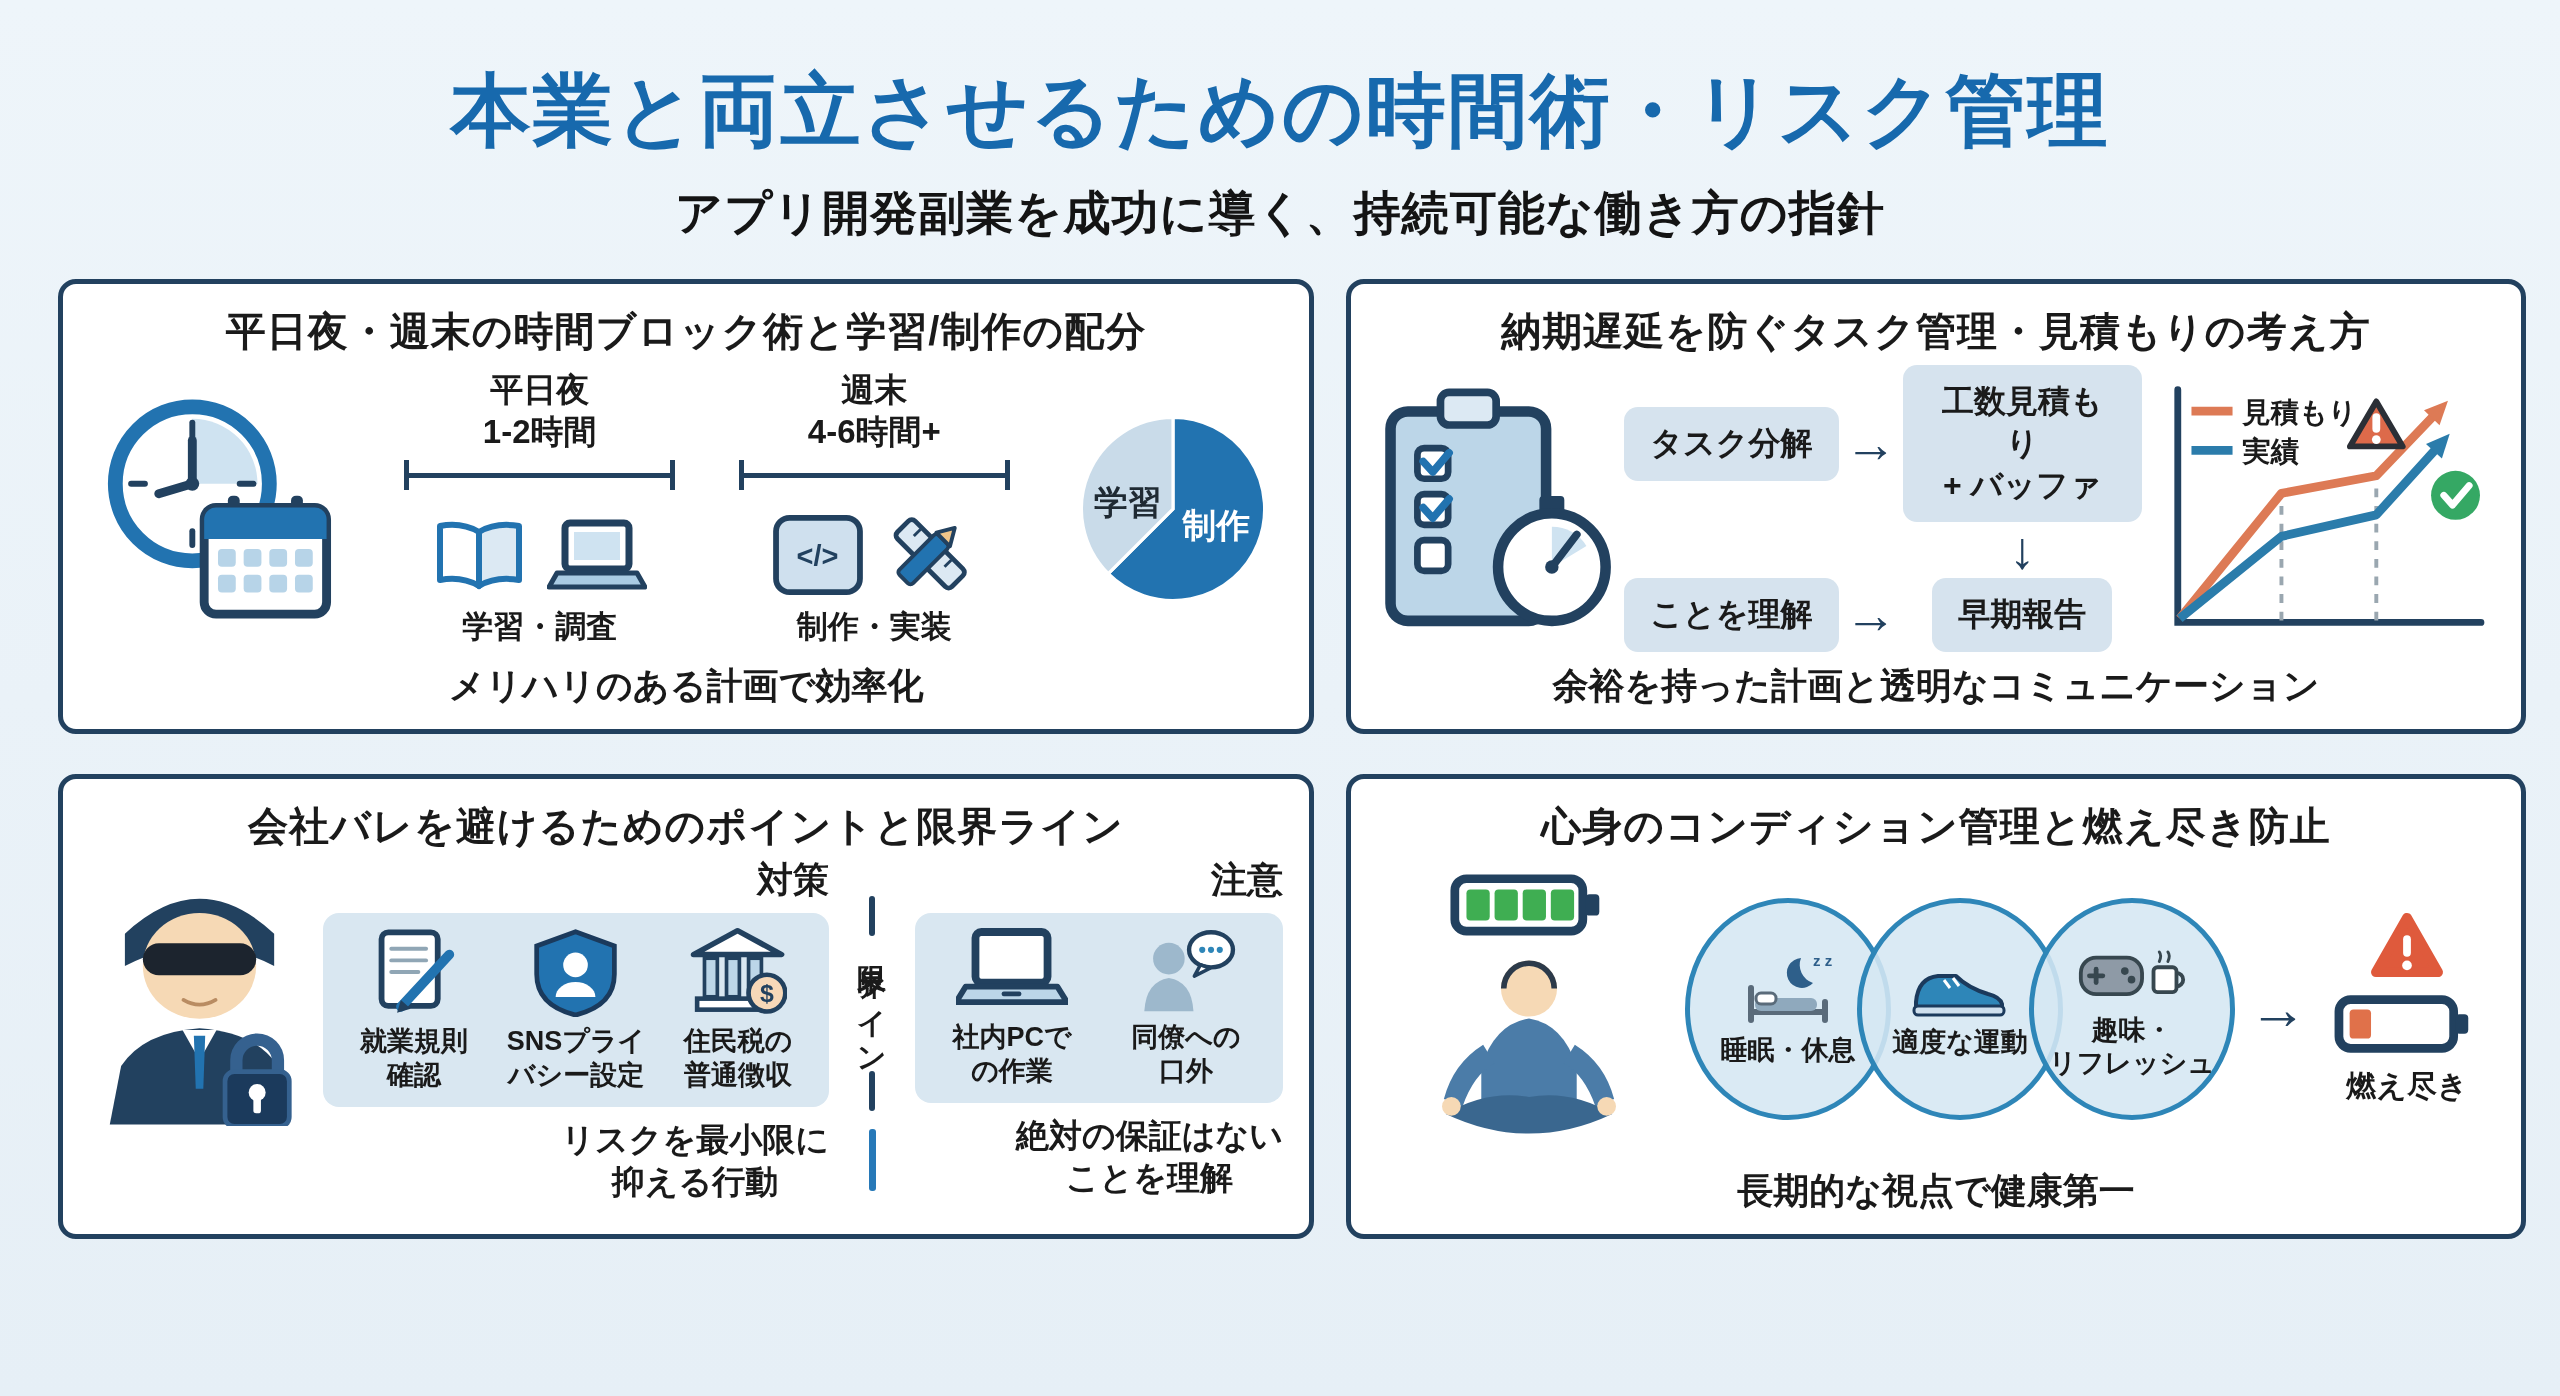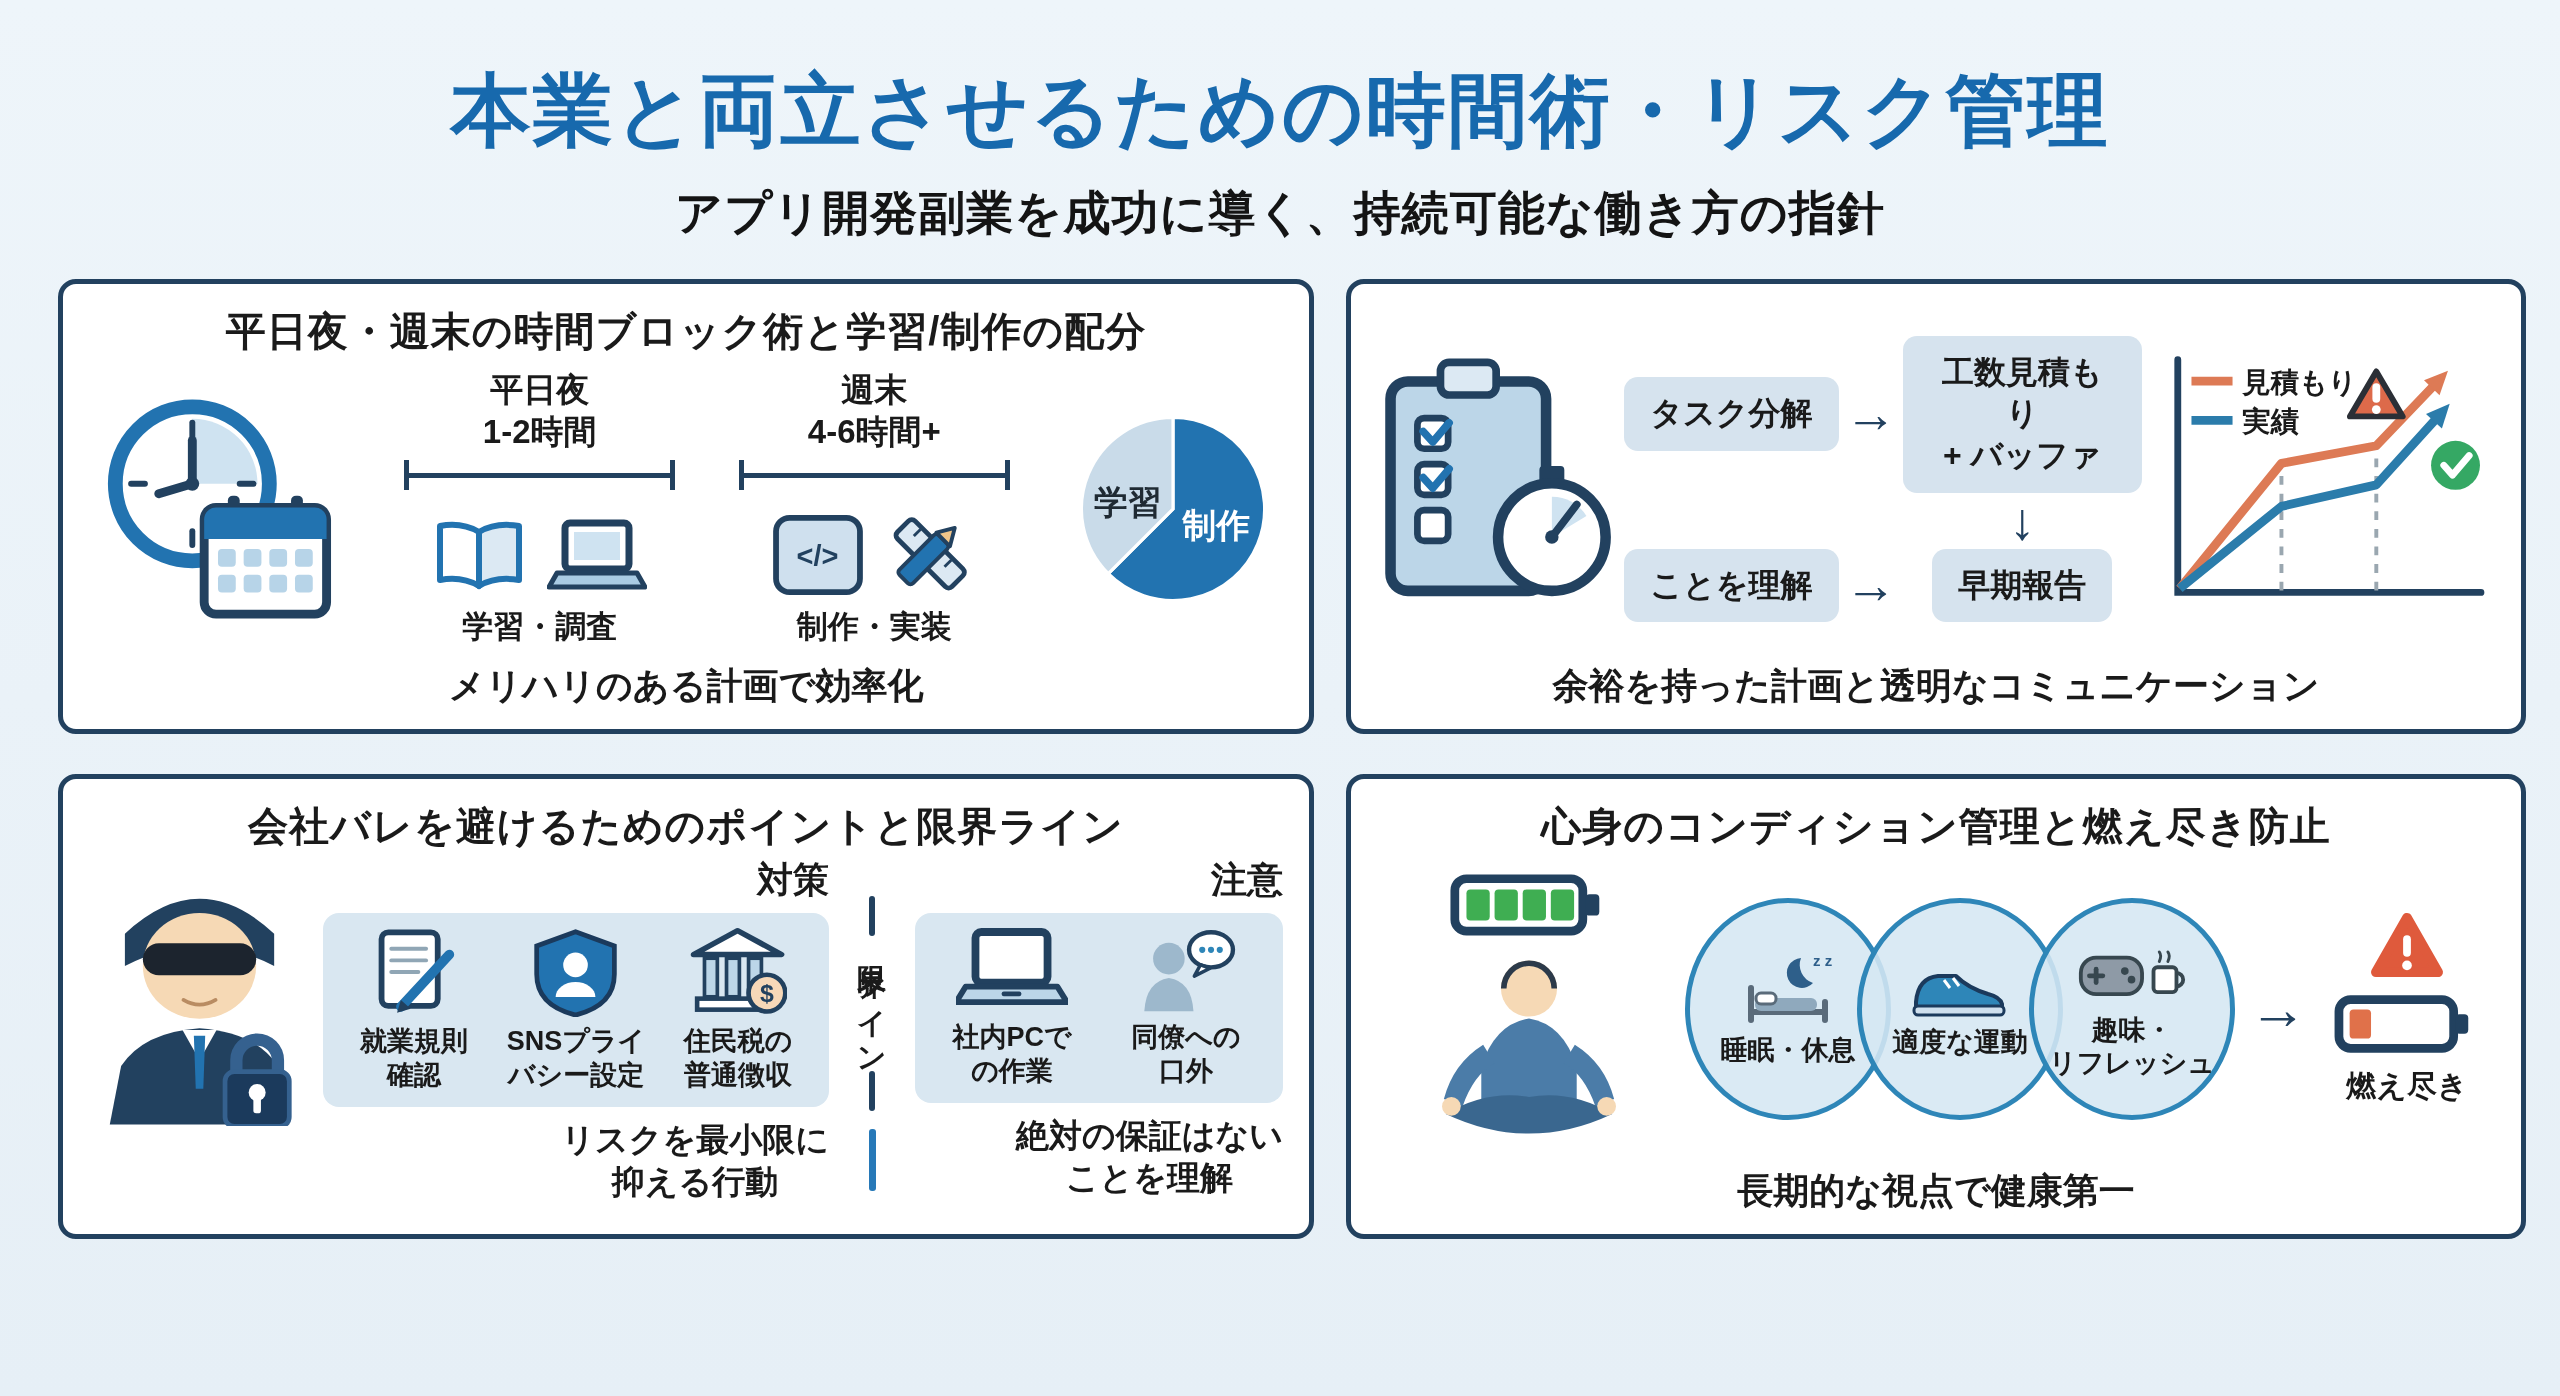--- a/index.html
+++ b/index.html
@@ -149,20 +149,21 @@
             <path d="M95,95 L33.5,156.5 A87,87 0 0 1 95,8 Z" fill="#c9dbe9" stroke="#fff" stroke-width="3"></path>
             <text x="52" y="100" font-size="32" font-weight="bold" fill="#1f2a33" text-anchor="middle">学習</text>
             <text x="136" y="122" font-size="32" font-weight="bold" fill="#ffffff" text-anchor="middle">制作</text>
           </svg>
         </div>
       </div>
       <div class="panel-footer">メリハリのある計画で効率化</div>
     </section>
 
     <section class="panel">
+      <h2 class="panel-title">納期遅延を防ぐタスク管理・見積もりの考え方</h2>
       <div class="p2-body">
 
         <svg width="238" height="248" viewBox="0 0 245 255">
           <rect x="12" y="26" width="162" height="218" rx="18" fill="#bcd6e8" stroke="#22415f" stroke-width="11"></rect>
           <rect x="64" y="6" width="58" height="34" rx="9" fill="#dce9f3" stroke="#22415f" stroke-width="8"></rect>
           <rect x="40" y="64" width="32" height="32" rx="7" fill="#fff" stroke="#22415f" stroke-width="7"></rect>
           <path d="M46,78 l10,11 l17,-20" stroke="#2273b0" stroke-width="8" fill="none" stroke-linecap="round" stroke-linejoin="round"></path>
           <rect x="40" y="112" width="32" height="32" rx="7" fill="#fff" stroke="#22415f" stroke-width="7"></rect>
           <path d="M46,126 l10,11 l17,-20" stroke="#2273b0" stroke-width="8" fill="none" stroke-linecap="round" stroke-linejoin="round"></path>
           <rect x="40" y="160" width="32" height="32" rx="7" fill="#fff" stroke="#22415f" stroke-width="7"></rect>

